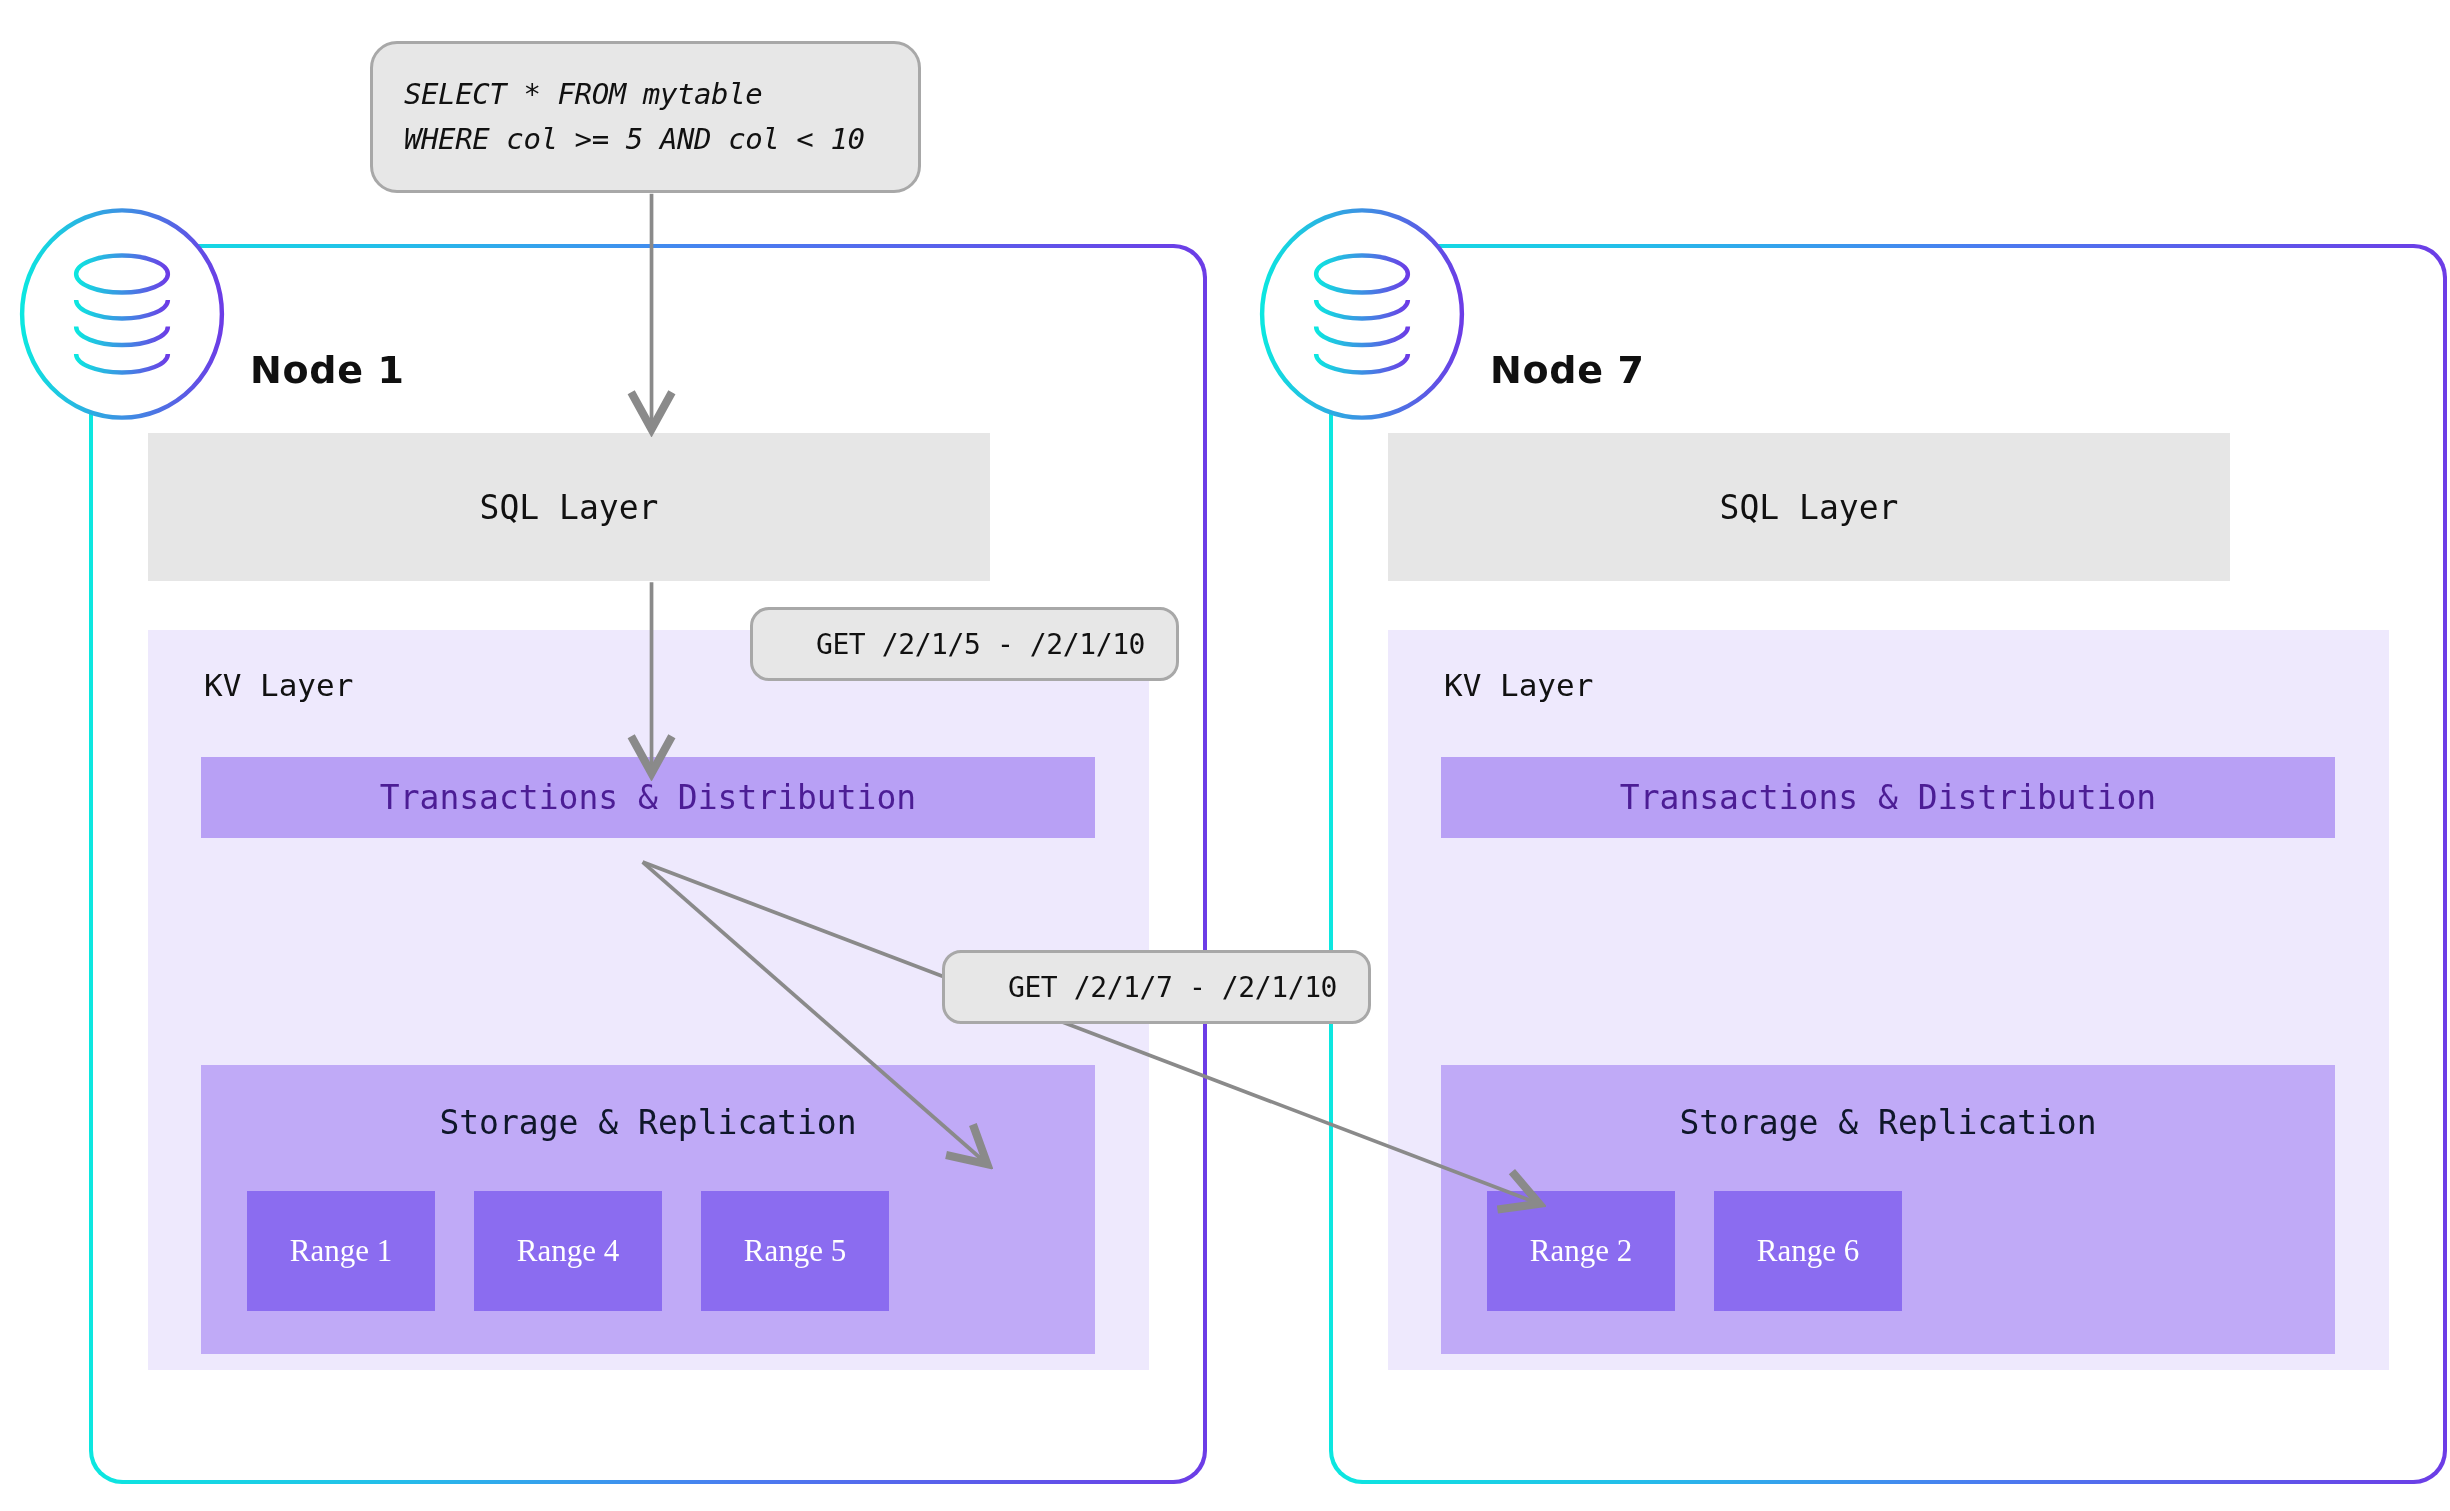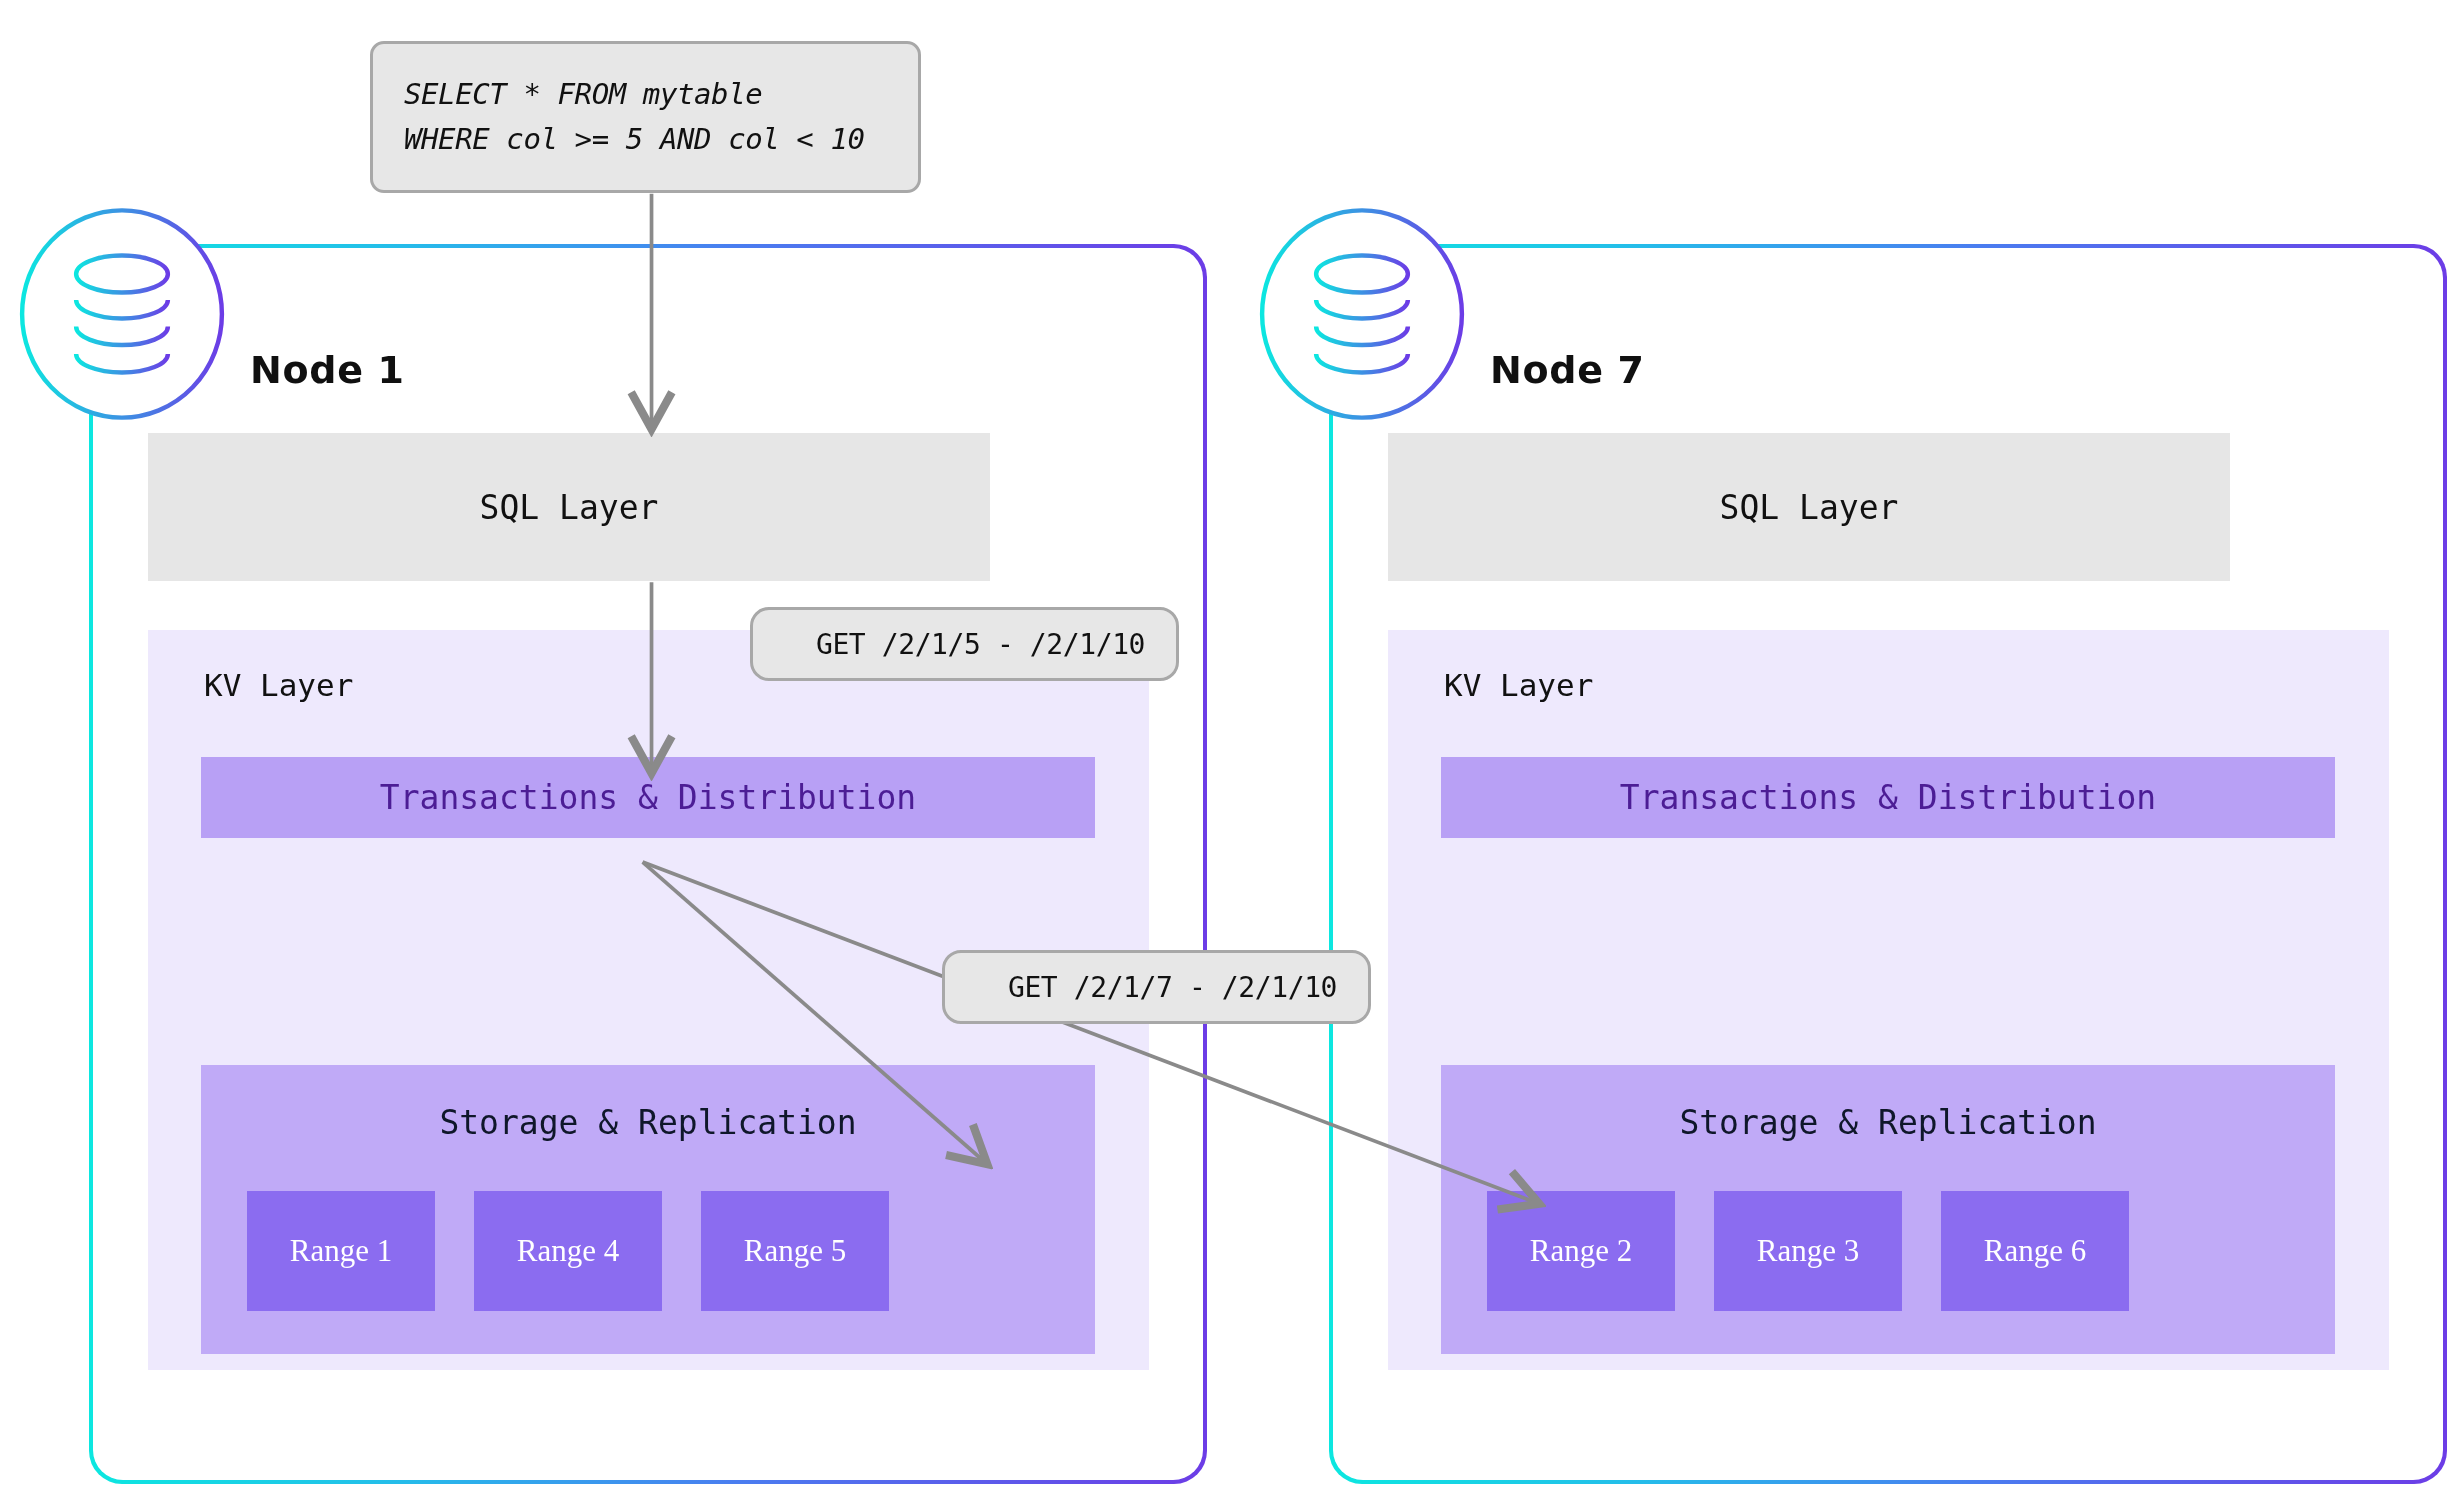--- a/index.html
+++ b/index.html
@@ -11,21 +11,21 @@
   }
   #stage { position: relative; width: 2450px; height: 1511px; }
 
   
   .query-box {
     position: absolute;
     left: 370px; top: 41px;
     width: 551px; height: 152px;
     background: #e7e7e7;
     border: 3.7px solid #a8a8a8;
-    border-radius: 14px;
+    border-radius: 27px;
     display: flex; flex-direction: column;
     justify-content: center;
     padding-left: 31px;
     font-style: italic;
     font-size: 29px;
     color: #111111;
     line-height: 1.55;
     letter-spacing: -0.4px;
   }
 
@@ -205,21 +205,20 @@
 
     <div class="kv-layer">
       <div class="kv-label">KV Layer</div>
       <div class="txn-box">
         <span>Transactions &amp; Distribution</span>
       </div>
       <div class="storage-box">
         <div class="storage-title">Storage &amp; Replication</div>
         <div class="range-row">
           <div class="range-box">Range 2</div>
-          <div class="range-box">Range 3</div>
           <div class="range-box">Range 6</div>
         </div>
       </div>
     </div>
 
     <div class="node-badge">
       <svg viewBox="0 0 300 300" width="222" height="222">
         <defs>
           <linearGradient id="g2" x1="0" y1="0" x2="1" y2="0">
             <stop offset="0%" stop-color="#0ce7e0"></stop>

